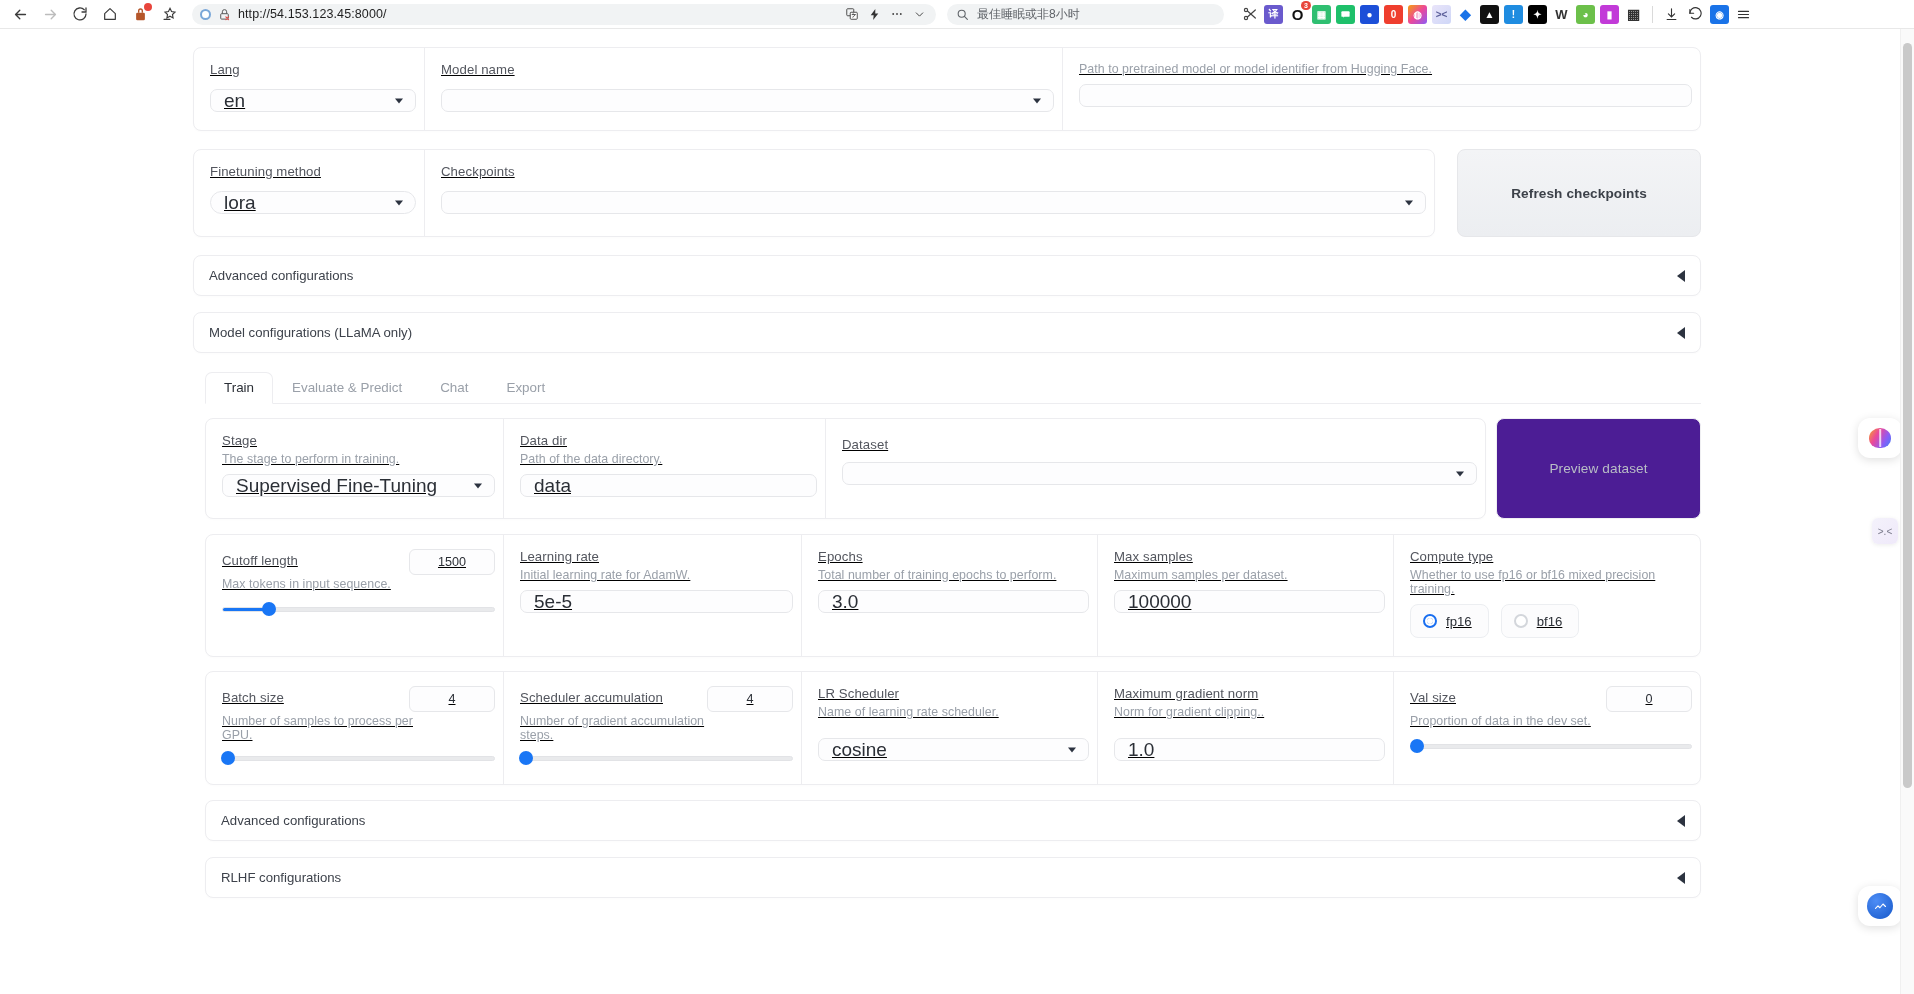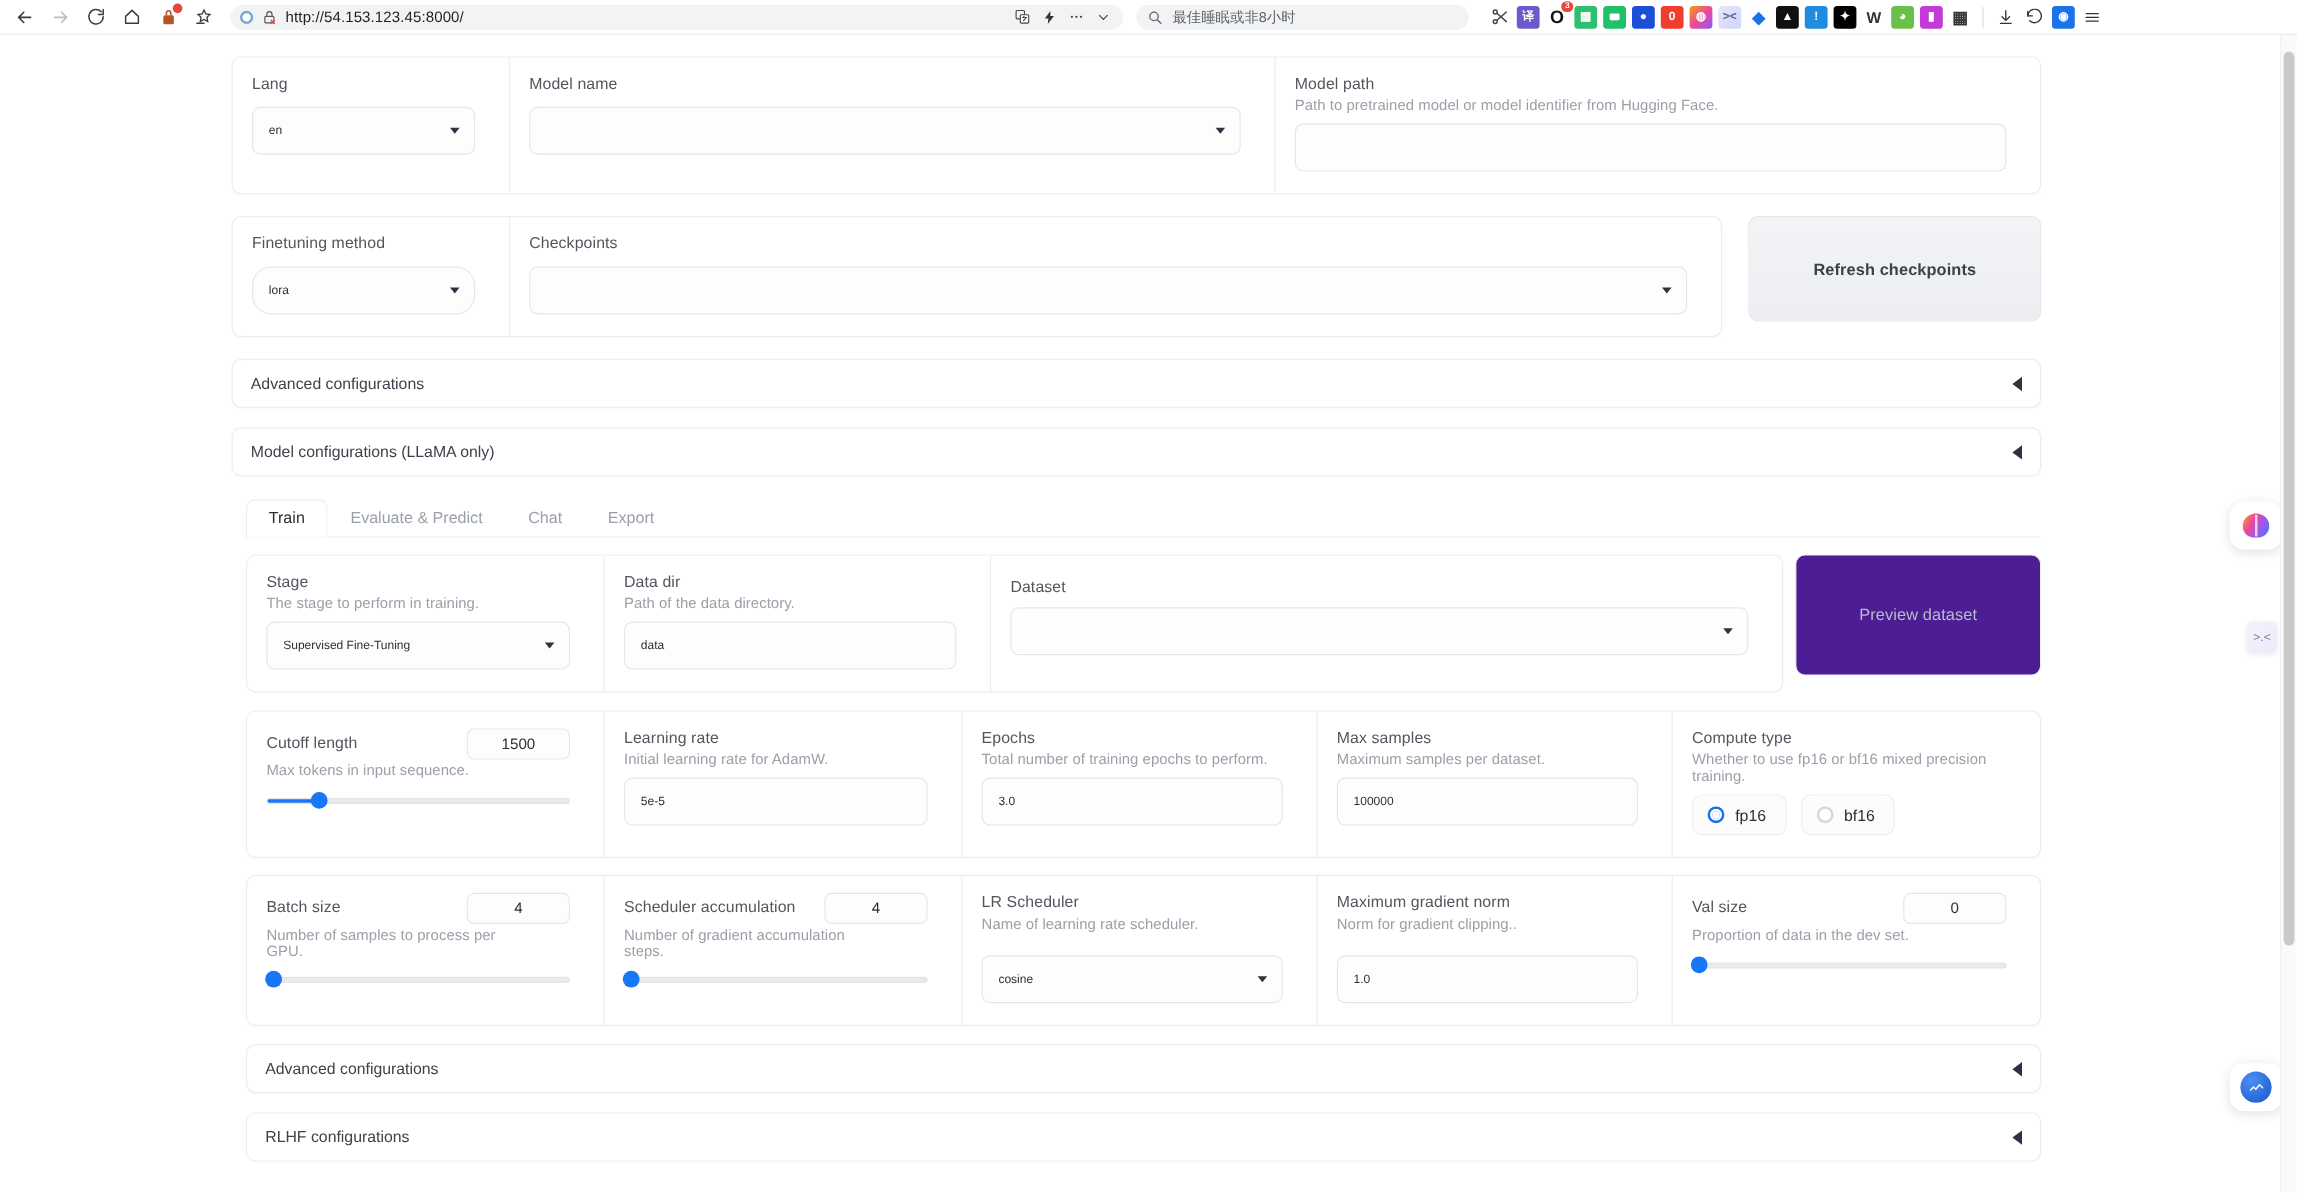--- a/index.html
+++ b/index.html
@@ -103,40 +103,40 @@
   }
 
   .group {
     border: 1px solid #ededf0;
     border-radius: 8px;
     background: #fff;
     display: flex;
     overflow: hidden;
     box-shadow: 0 1px 2px rgba(0,0,0,0.015);
   }
-  .cell { padding: 14px 28px 18px 16px; border-right: 1px solid #ededf0; }
+  .cell { padding: 14px 8px 18px 16px; border-right: 1px solid #ededf0; text-decoration: underline; }
   .cell:last-child { border-right: none; }
 
   .lbl {
     font-size: 13.2px; color: #53565e; margin-bottom: 4px;
     letter-spacing:.1px; white-space: nowrap;
   }
   .hint {
     font-size: 12.4px; color: #9aa0a9; margin-bottom: 8px;
     letter-spacing:.05px;
   }
 
   .ctl {
-    height: 40px;
+    height: 23px;
     border: 1px solid #e6e7ea;
     border-radius: 7px;
     background: #fdfdfe;
     display: flex; align-items: center;
     padding: 0 13px;
-    font-size: 10px; color: #2b2f36;
+    font-size: 19px; color: #2b2f36;
     cursor: pointer;
     position: relative;
   }
   .ctl.input { background:#fdfdfe; cursor: text; }
   .caret {
     position: absolute; right: 12px; top: 50%;
     width: 0; height: 0; transform: translateY(-50%);
     border-left: 4.5px solid transparent;
     border-right: 4.5px solid transparent;
     border-top: 5.5px solid #2c3340;
@@ -436,21 +436,20 @@
         </div>
       </div>
       <div class="cell" style="width:638px;">
         <div class="lbl">Model name</div>
         <div class="ctl" style="margin-top:12px;">
           <span></span>
           <span class="caret"></span>
         </div>
       </div>
       <div class="cell" style="flex:1;">
-        <div class="lbl">Model path</div>
         <div class="hint">Path to pretrained model or model identifier from Hugging Face.</div>
         <div class="ctl input">
           <span></span>
         </div>
       </div>
     </div>
 
     <div style="display:flex; gap:22px; margin-top:18px;">
       <div class="group" style="flex:1;">
         <div class="cell" style="width:231px;">

